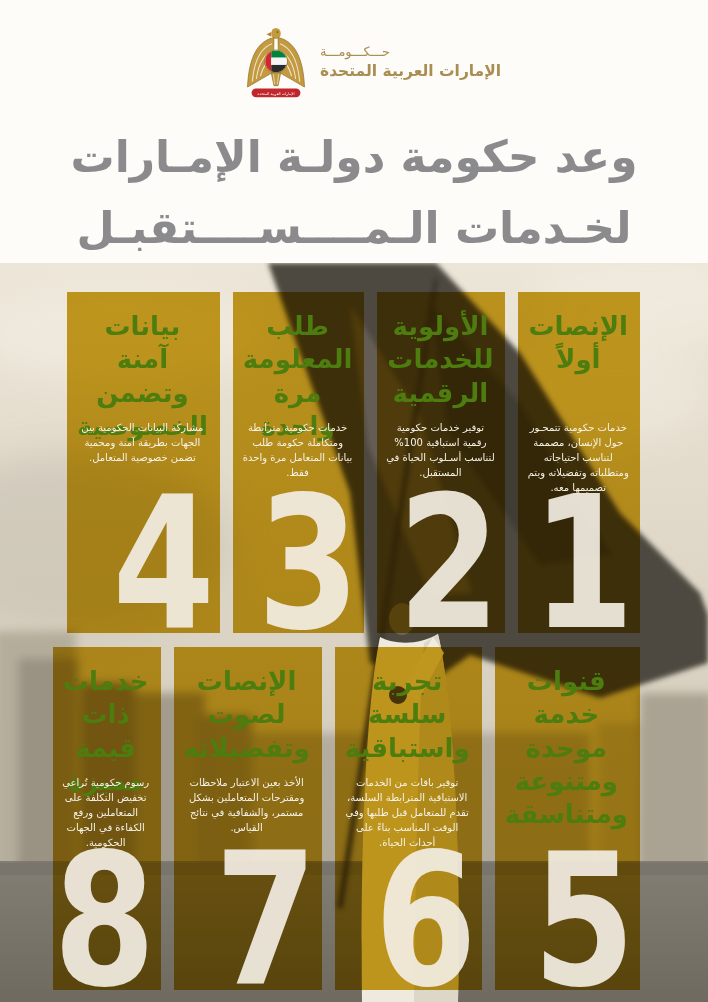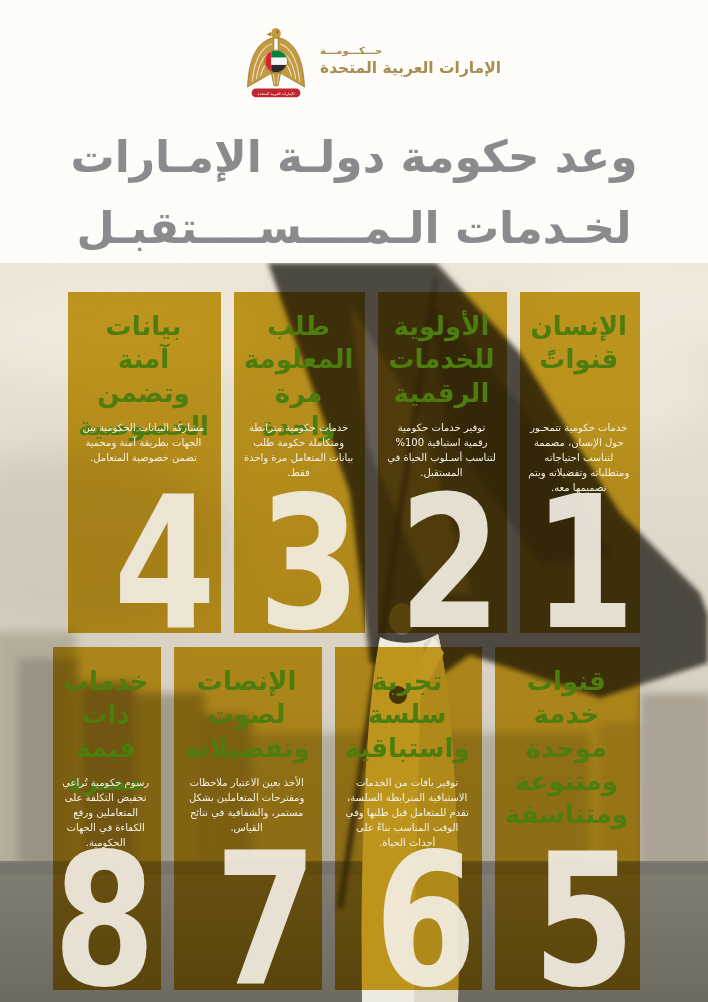--- a/index.html
+++ b/index.html
@@ -8,21 +8,21 @@
     position:relative;width:708px;height:1002px;margin:0 auto;
     background:#fdfcf9;overflow:hidden;
     font-family:"DejaVu Sans",sans-serif;
   }
   
   .emblem{position:absolute;left:242px;top:26px;width:68px;height:78px;}
   .logo-text{
     position:absolute;left:320px;top:45px;direction:rtl;text-align:left;
     color:#a98e52;
   }
-  .logo-text .l1{font-size:10px;letter-spacing:0;line-height:1.1;font-weight:bold;}
+  .logo-text .l1{font-size:13px;letter-spacing:0;line-height:1.1;}
   .logo-text .l2{font-size:15.5px;font-weight:bold;margin-top:3px;white-space:nowrap;}
   
   .main-title{
     position:absolute;top:128px;left:0;right:0;text-align:center;direction:rtl;
     color:#8b8a8d;font-weight:bold;line-height:1.3;
   }
   .main-title .t1{font-size:44px;white-space:nowrap;}
   .main-title .t2{font-size:44px;white-space:nowrap;margin-top:14px;}
   
   .photo{position:absolute;left:0;top:263px;width:708px;height:739px;display:block;}
@@ -163,21 +163,21 @@
       <path d="M438,371 C450,420 462,560 458,739 L414,739 C416,560 420,430 424,380 Z" fill="#d9d3c3" opacity=".85"></path>
       <path d="M433,374 L402,428 L418,438 L444,390 Z" fill="#f2ede1"></path>
       <circle cx="398" cy="432" r="9" fill="#57524a"></circle>
     </g>
   </svg>
 
   <div class="row row1">
     <div class="card">
       <div class="card-bg"></div>
       <div class="card-content">
-        <div class="card-title">الإنسان قنواتً</div>
+        <div class="card-title">الإنصات أولاً</div>
         <div class="card-desc">خدمات حكومية تتمحـور حول الإنسان، مصممة لتناسب احتياجاته ومتطلباته وتفضيلاته ويتم تصميمها معه.</div>
         <div class="card-num">1</div>
       </div>
     </div>
     <div class="card">
       <div class="card-bg"></div>
       <div class="card-content">
         <div class="card-title">الأولوية للخدمات الرقمية</div>
         <div class="card-desc">توفير خدمات حكومية رقمية استباقية 100% لتناسب أسـلوب الحياة في المستقبل.</div>
         <div class="card-num">2</div>

